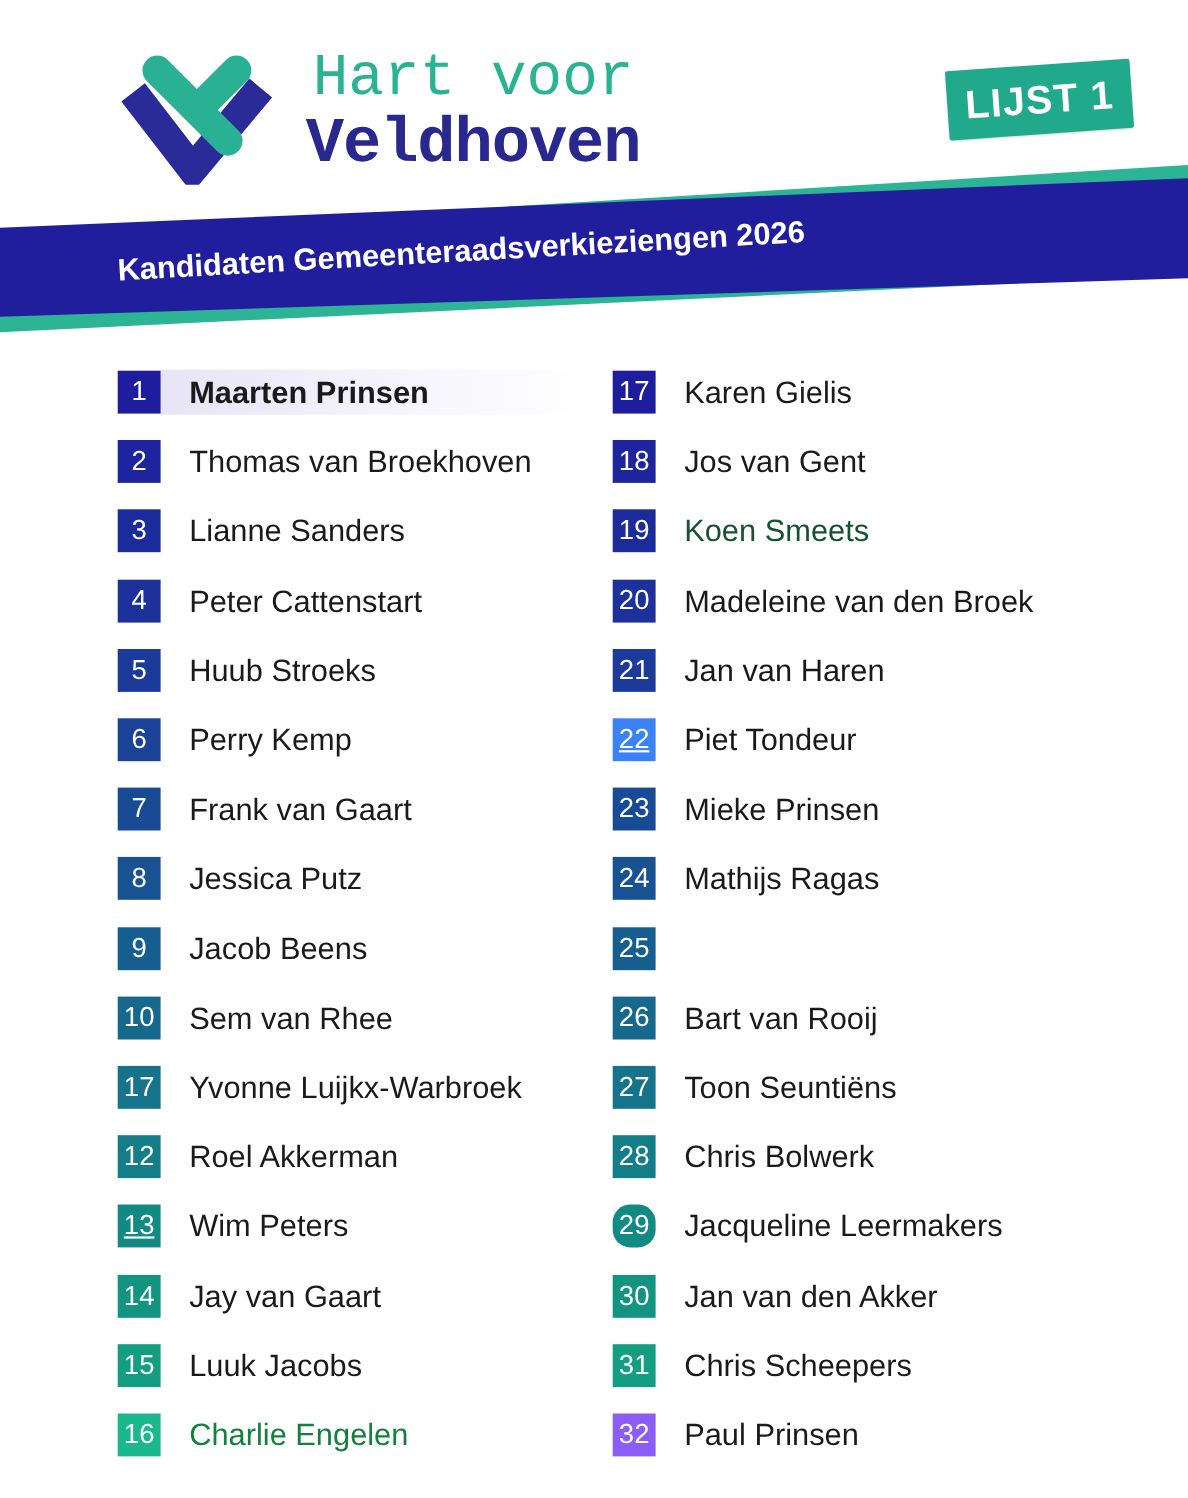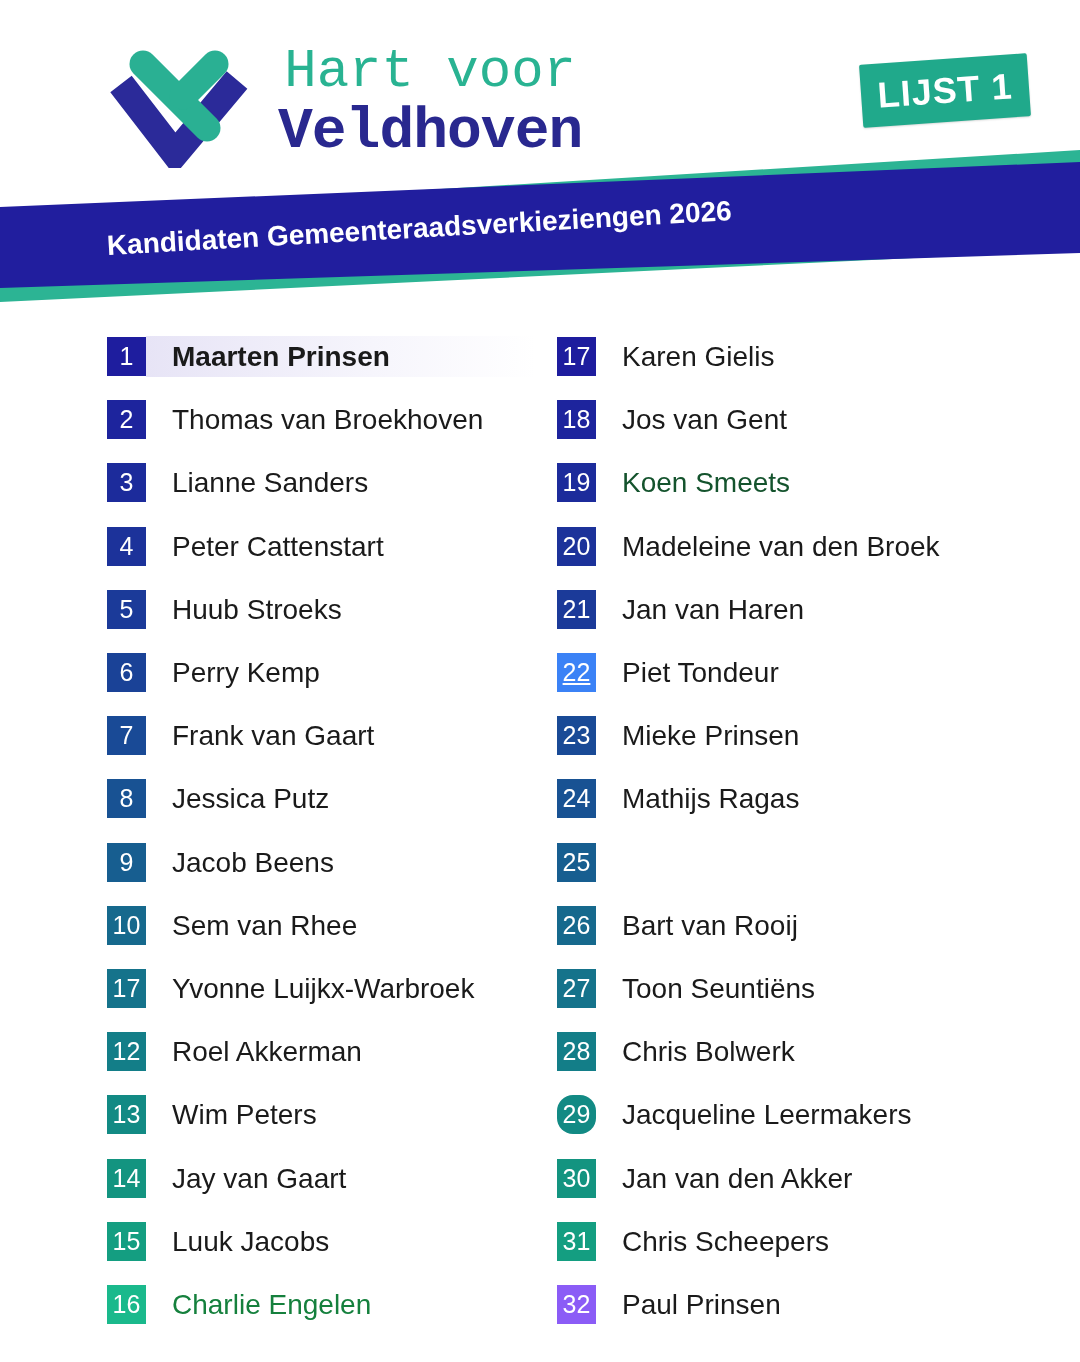--- a/index.html
+++ b/index.html
@@ -132,21 +132,21 @@
       <div class="badge" style="background: rgb(21, 115, 139);">17</div>
       <div class="name" style="color: rgb(26, 26, 26);">Yvonne Luijkx-Warbroek</div>
     </div>
       <div class="row" style="top: 1032.2px;">
 
       <div class="badge" style="background: rgb(19, 126, 136);">12</div>
       <div class="name" style="color: rgb(26, 26, 26);">Roel Akkerman</div>
     </div>
       <div class="row" style="top: 1095.4px;">
 
-      <div class="badge" style="background: rgb(18, 138, 132);">13</div>
+      <div class="badge" style="background: rgb(18, 138, 132); text-decoration: underline;">13</div>
       <div class="name" style="color: rgb(26, 26, 26);">Wim Peters</div>
     </div>
       <div class="row" style="top: 1158.6px;">
 
       <div class="badge" style="background: rgb(19, 148, 128);">14</div>
       <div class="name" style="color: rgb(26, 26, 26);">Jay van Gaart</div>
     </div>
       <div class="row" style="top: 1221.8px;">
 
       <div class="badge" style="background: rgb(20, 158, 129);">15</div>

